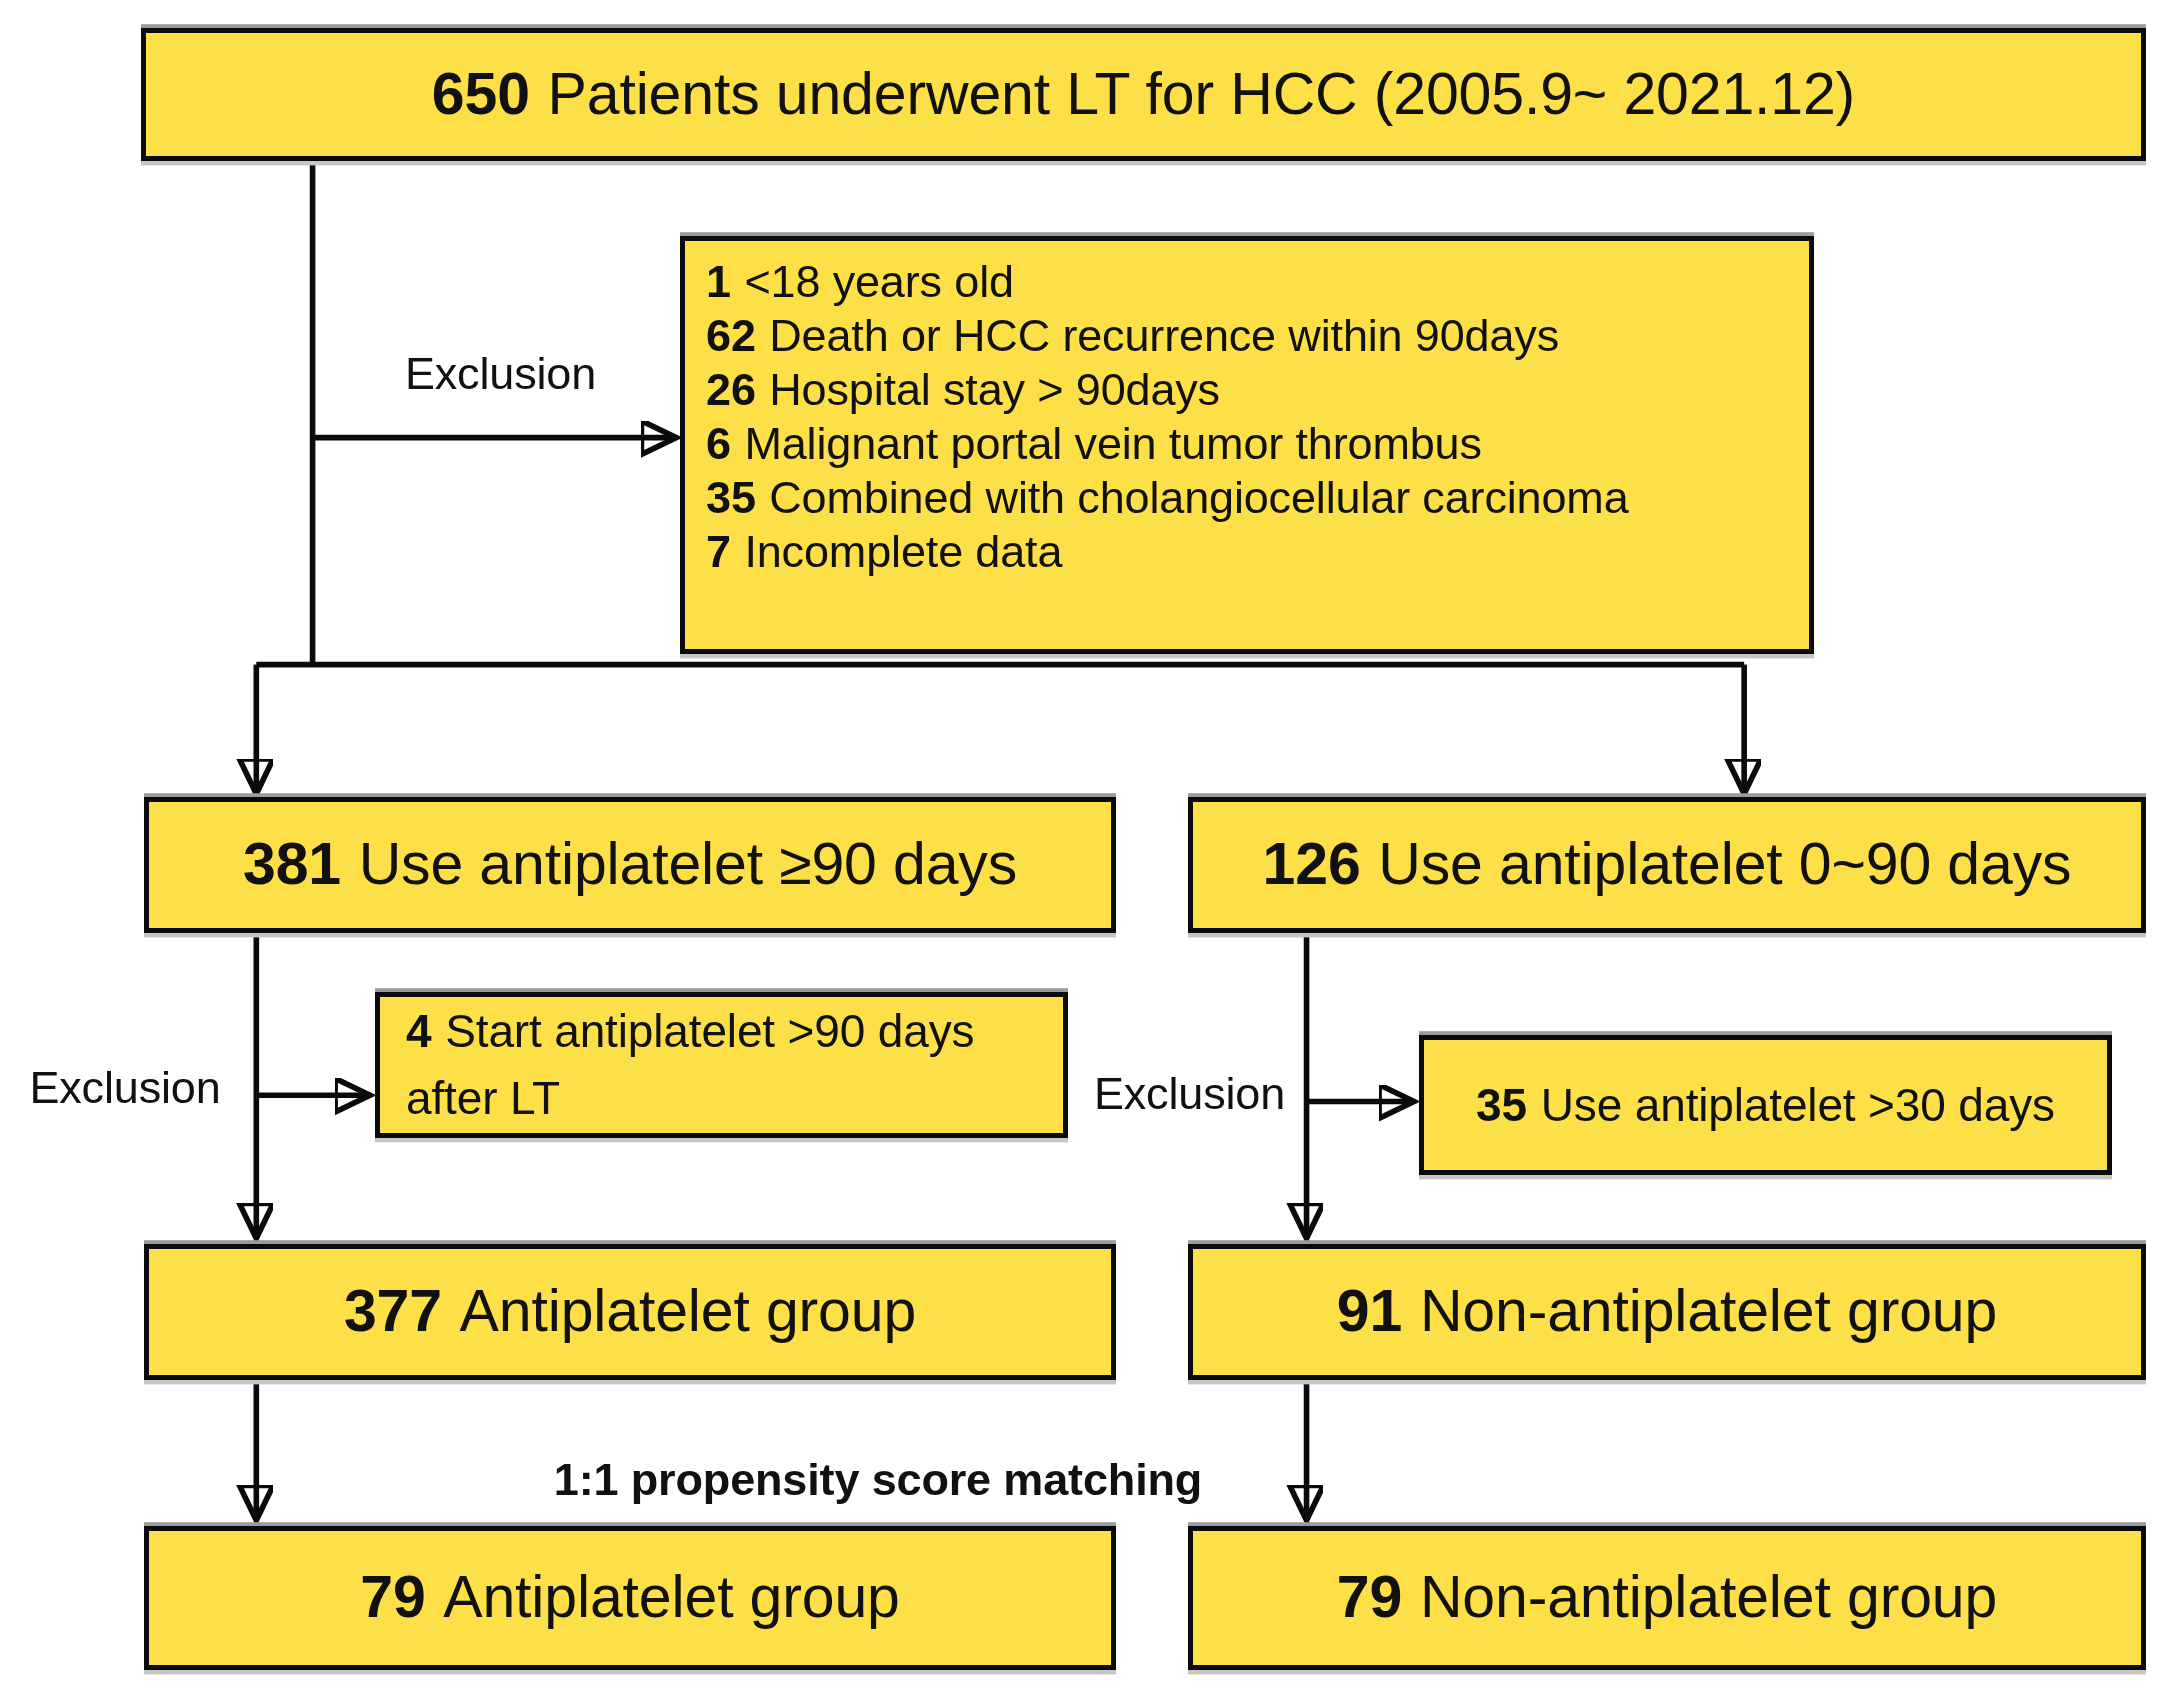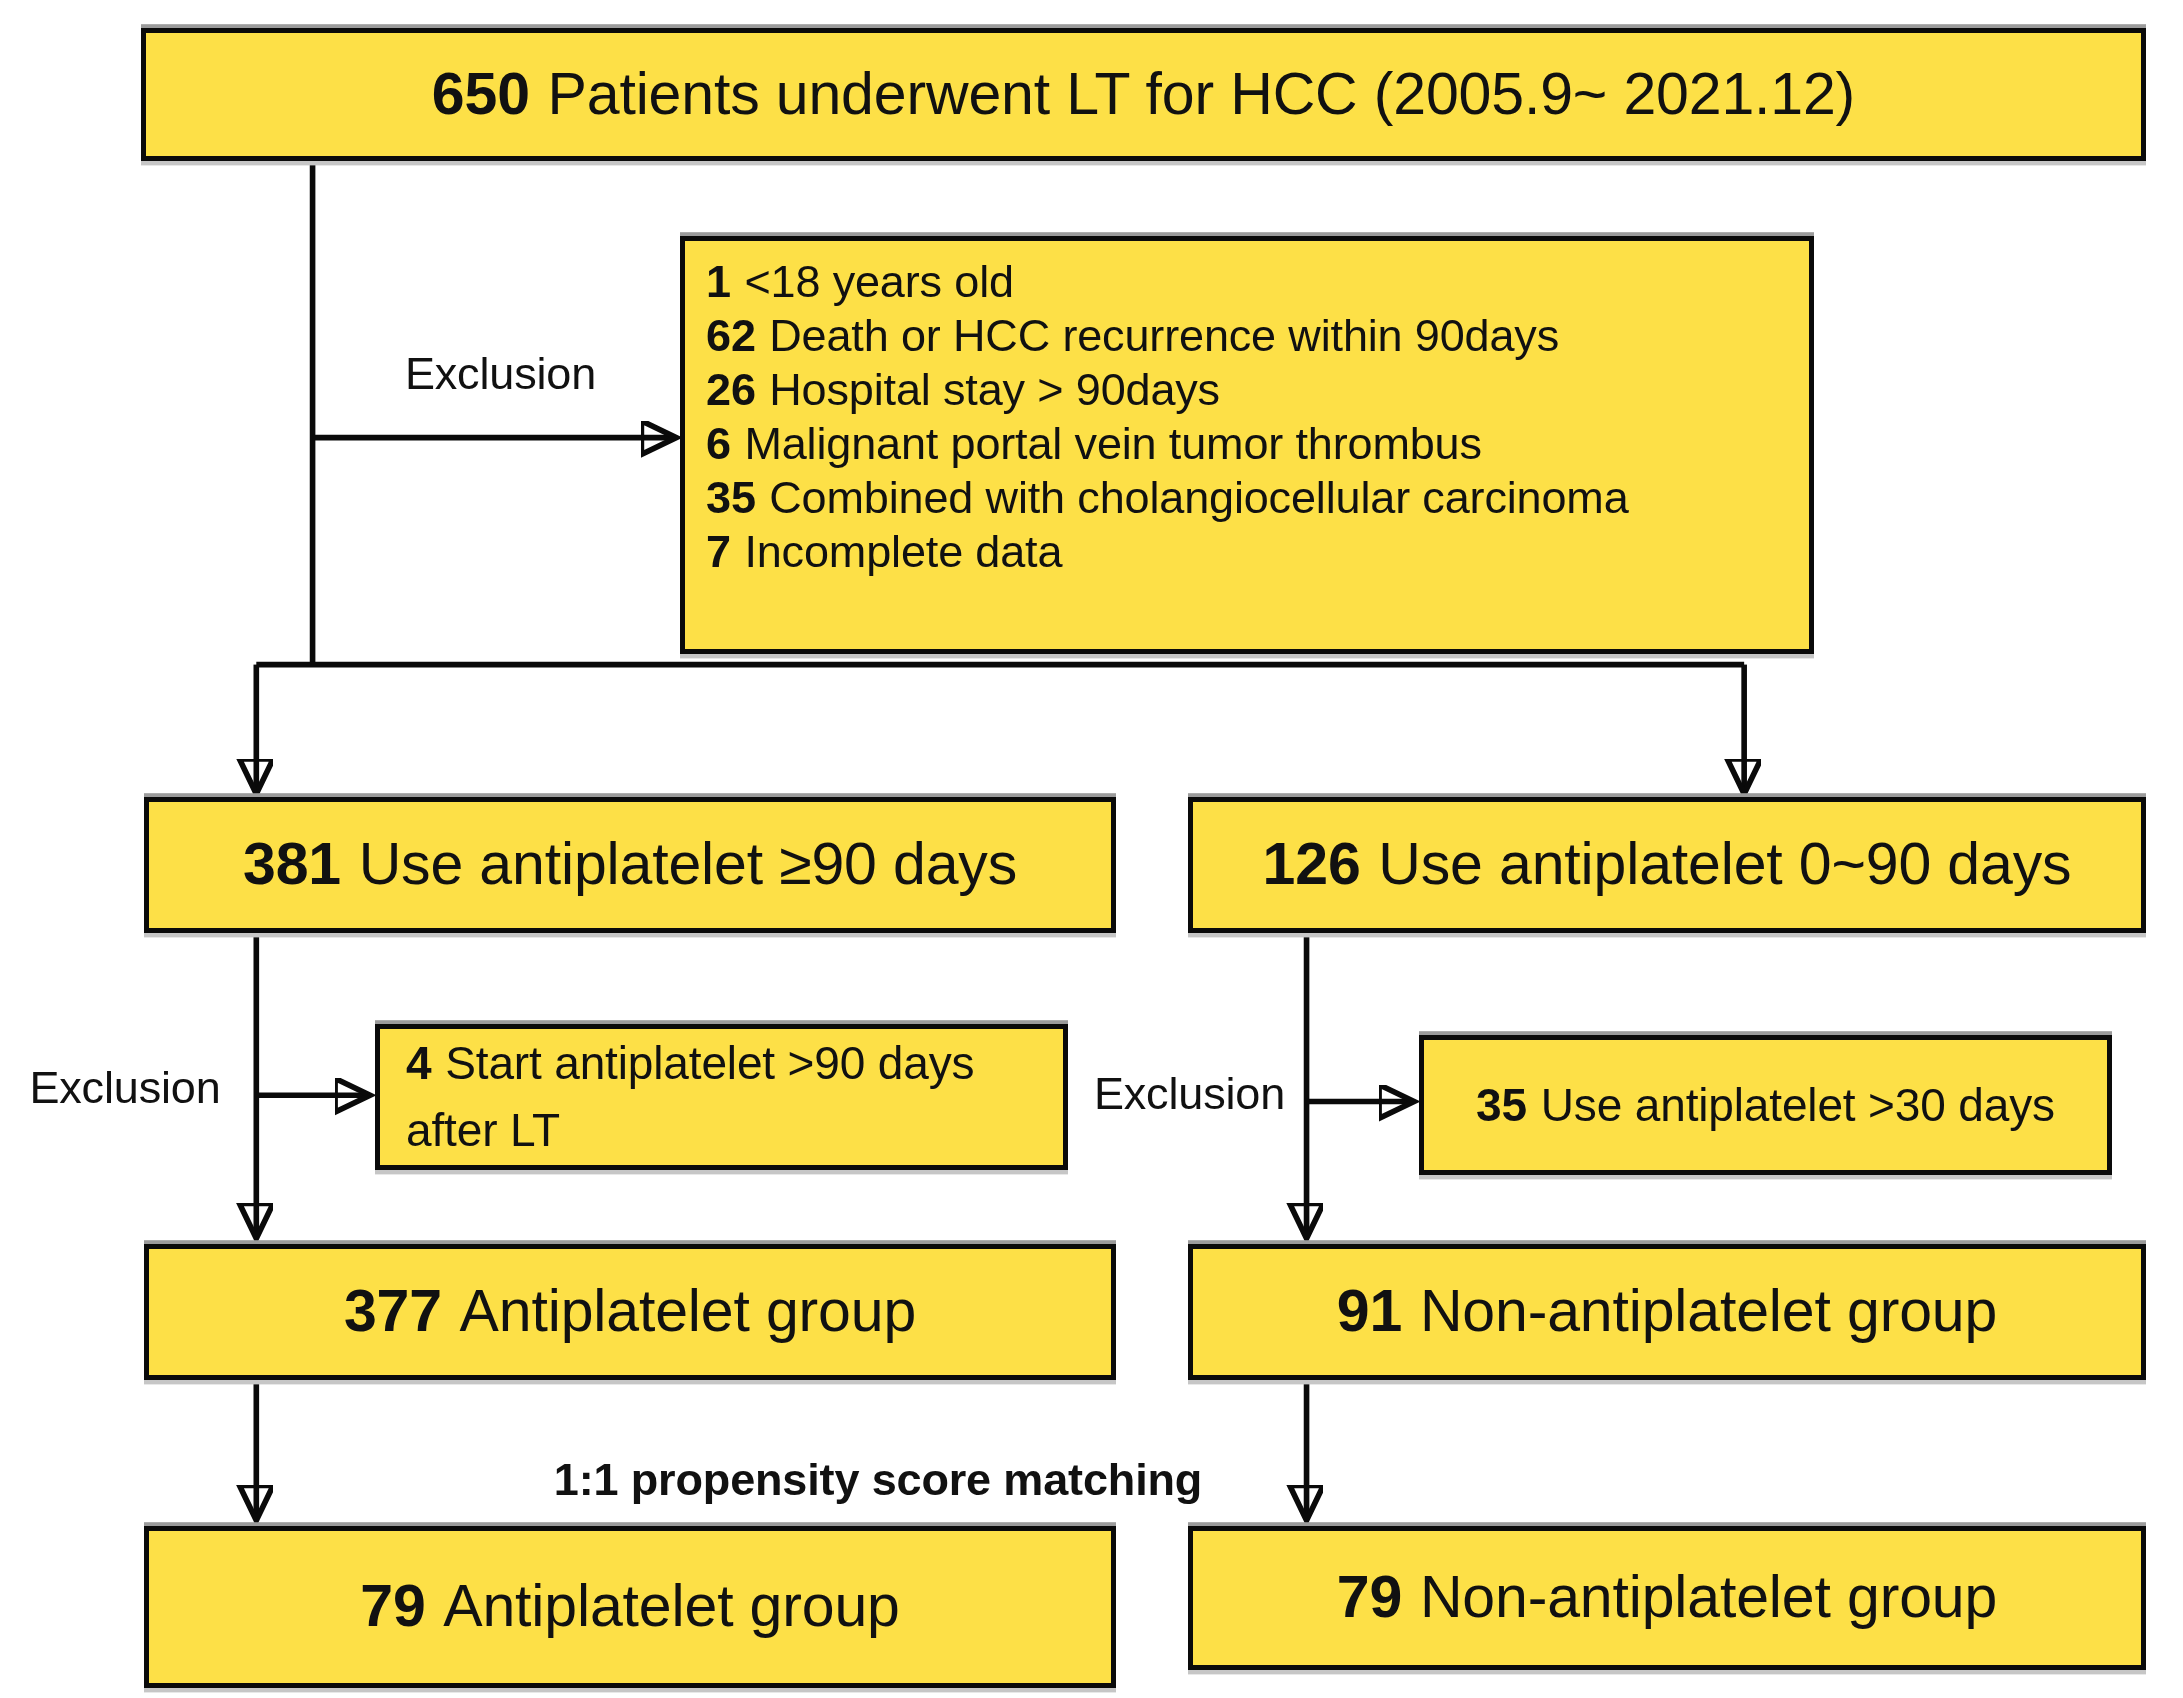--- a/index.html
+++ b/index.html
@@ -134,41 +134,41 @@
   <div class="fbox" style="left:144px; top:797px; width:972px; height:136px;">
     <span><b class="num">381</b><span>Use antiplatelet ≥90 days</span></span>
   </div>
 
   <div class="fbox" style="left:1188px; top:797px; width:958px; height:136px;">
     <span><b class="num">126</b><span>Use antiplatelet 0~90 days</span></span>
   </div>
 
   <div class="flabel" style="left:12.5px; top:1064px; width:225px; height:48px;">Exclusion</div>
 
-  <div class="fbox smallbox left-align" style="left:375px; top:1024px; width:693px; height:146px; padding:0 26px;">
+  <div class="fbox smallbox left-align" style="left:375px; top:992px; width:693px; height:146px; padding:0 26px;">
     <span class="wrapline"><b class="num">4</b><span>Start antiplatelet &gt;90 days after LT</span></span>
   </div>
 
   <div class="flabel" style="left:1077px; top:1070px; width:225px; height:48px;">Exclusion</div>
 
   <div class="fbox smallbox" style="left:1419px; top:1035px; width:693px; height:140px;">
     <span><b class="num">35</b><span>Use antiplatelet &gt;30 days</span></span>
   </div>
 
   <div class="fbox" style="left:144px; top:1244px; width:972px; height:136px;">
     <span><b class="num">377</b><span>Antiplatelet group</span></span>
   </div>
 
   <div class="fbox" style="left:1188px; top:1244px; width:958px; height:136px;">
     <span><b class="num">91</b><span>Non-antiplatelet group</span></span>
   </div>
 
   <div class="flabel bold" style="left:528px; top:1431px; width:700px; height:50px;margin-top:24px;">1:1 propensity score matching</div>
 
-  <div class="fbox" style="left:144px; top:1526px; width:972px; height:162px;">
+  <div class="fbox" style="left:144px; top:1526px; width:972px; height:144px;">
     <span><b class="num">79</b><span>Antiplatelet group</span></span>
   </div>
 
   <div class="fbox" style="left:1188px; top:1526px; width:958px; height:144px;">
     <span><b class="num">79</b><span>Non-antiplatelet group</span></span>
   </div>
 
 </div>
 
 

